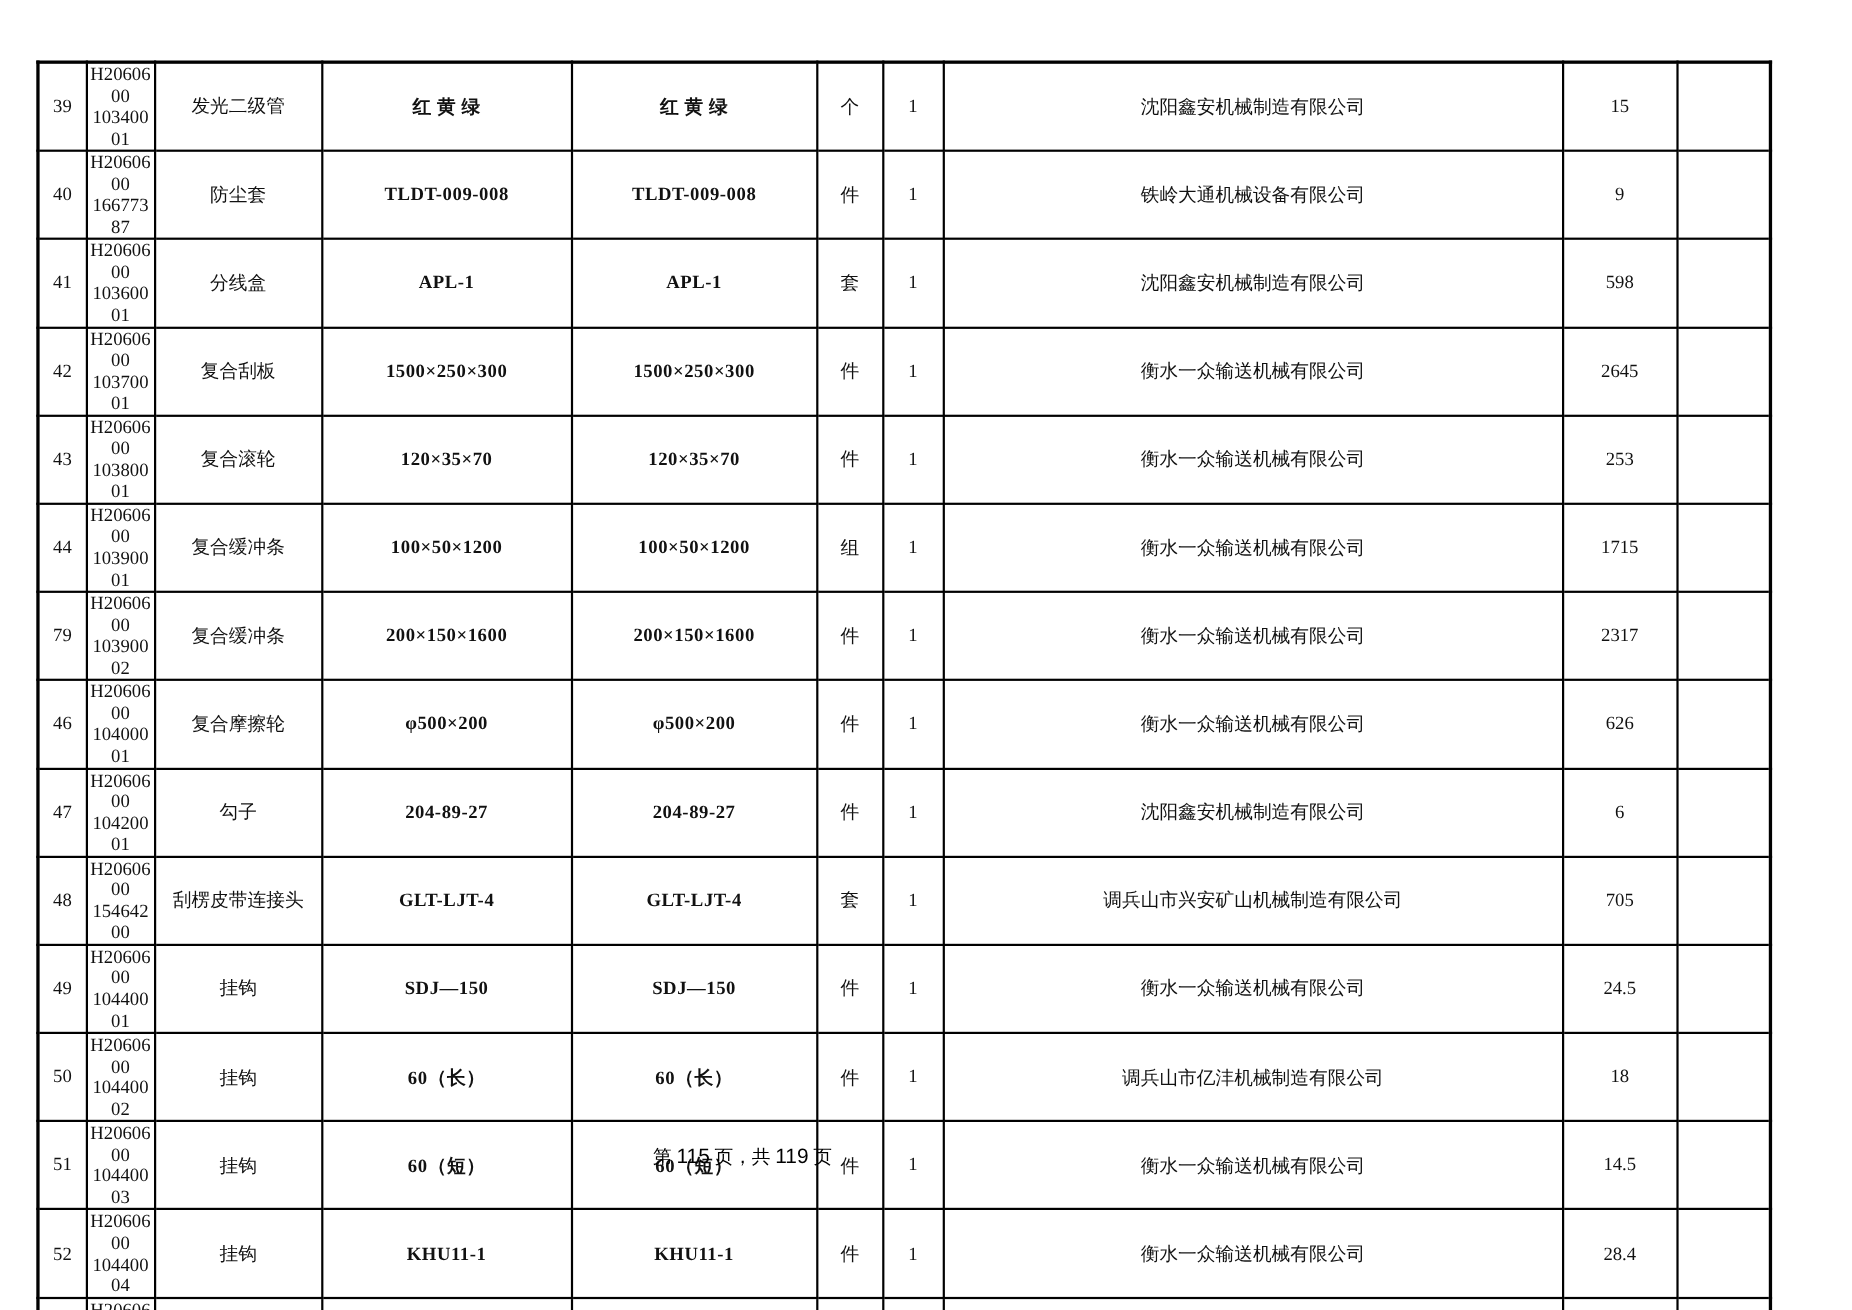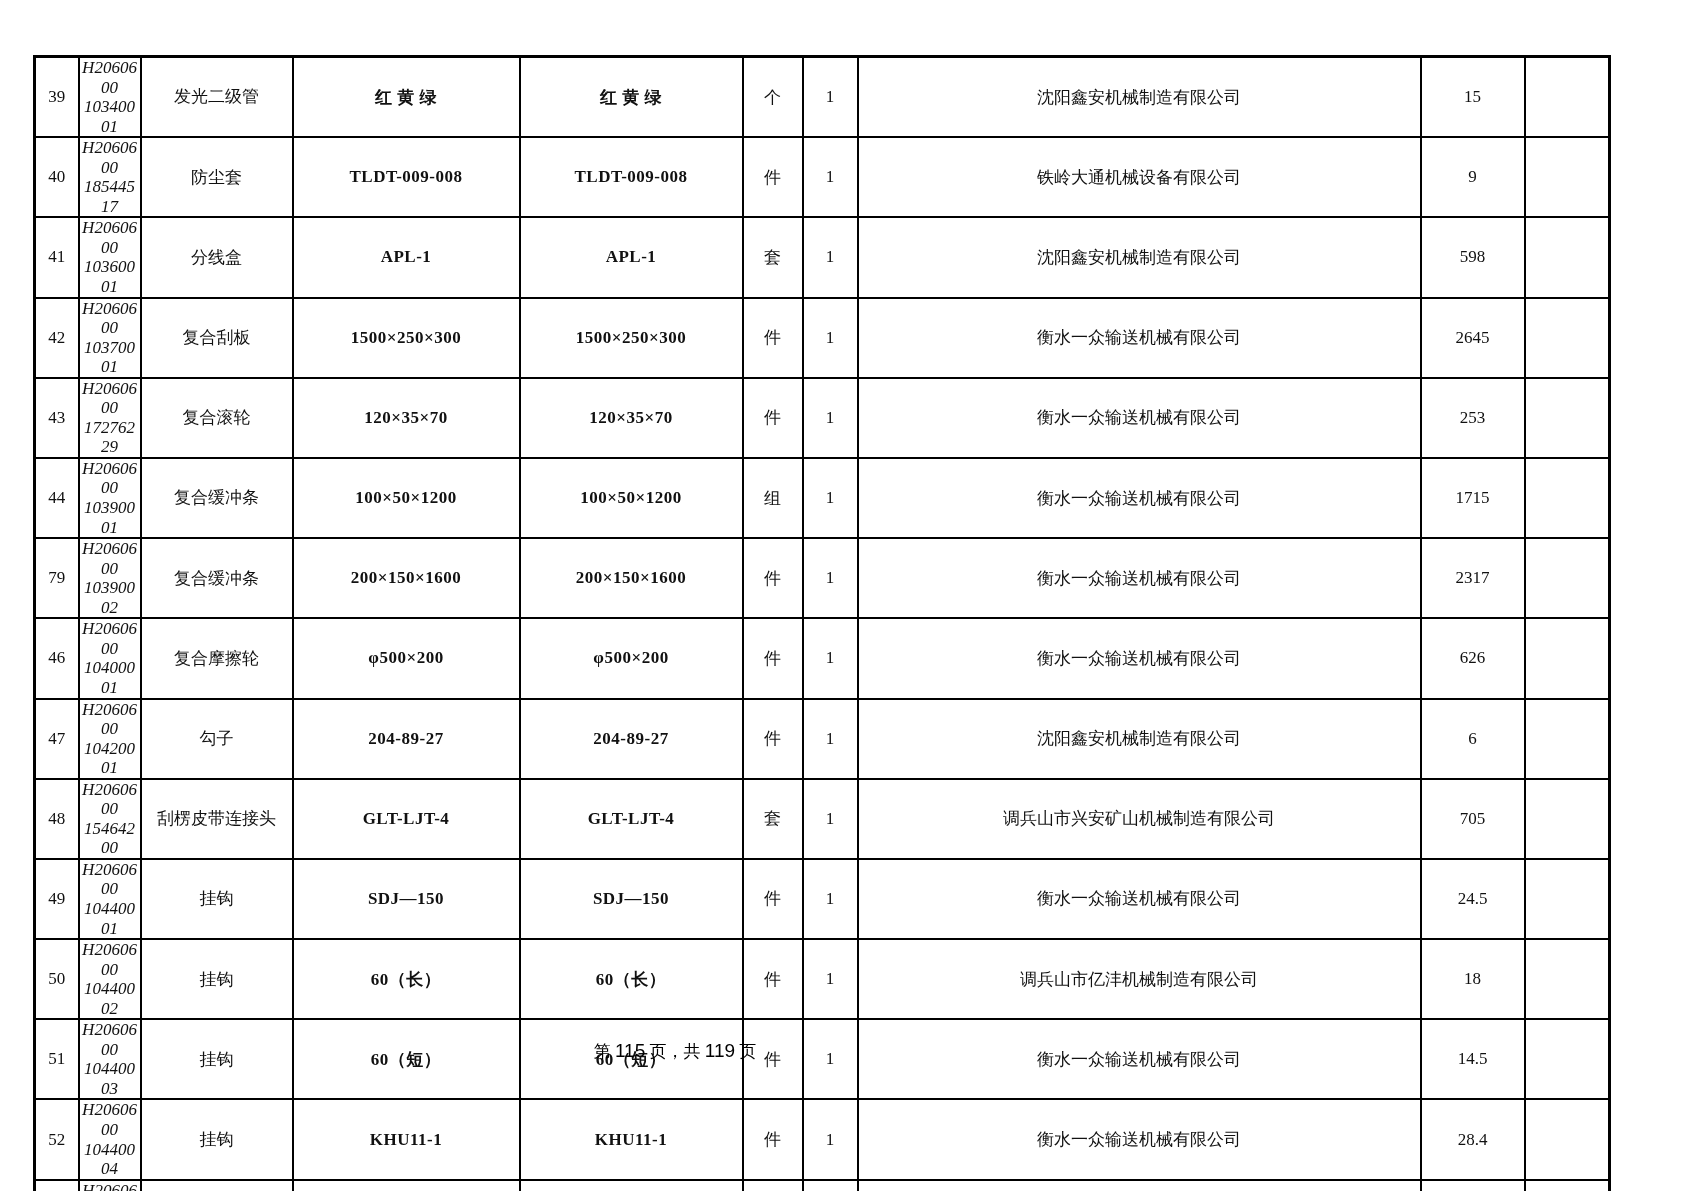--- a/index.html
+++ b/index.html
@@ -22,21 +22,21 @@
     border:2px solid #000;
     text-align:center;
     vertical-align:middle;
     height:32px;
     padding:0 2px;
     font-size:17px;
     overflow:hidden;
     word-break:break-all;
   }
   td.col-no   { font-size:18px; }
-  td.col-code { font-size:11.5px; line-height:1.15; padding:0 1px;font-style:italic; }
+  td.col-code { font-size:11.5px; line-height:1.15; padding:0 1px; }
   td.col-name { line-height:1.25;border-radius:25px; }
   td.col-spec { letter-spacing:0.5px;font-weight:bold; }
   td.col-unit { }
   td.col-qty  { }
   td.col-mfr  { }
   td.col-price{ }
   td.col-extra{ }
   .footer {
     position:absolute;
     top:1040px; left:33px; width:1284px;
@@ -80,21 +80,21 @@
           <td class="col-unit">个</td>
           <td class="col-qty">1</td>
           <td class="col-mfr">沈阳鑫安机械制造有限公司</td>
           <td class="col-price">15</td>
           <td class="col-extra"></td>
         </tr>
         <tr>
           <td class="col-no">40</td>
           <td class="col-code">
             <div>H2060600</div>
-            <div>18544517</div>
+            <div>16677387</div>
           </td>
           <td class="col-name">防尘套</td>
           <td class="col-spec">TLDT-009-008</td>
           <td class="col-spec">TLDT-009-008</td>
           <td class="col-unit">件</td>
           <td class="col-qty">1</td>
           <td class="col-mfr">铁岭大通机械设备有限公司</td>
           <td class="col-price">9</td>
           <td class="col-extra"></td>
         </tr>
@@ -125,21 +125,21 @@
           <td class="col-unit">件</td>
           <td class="col-qty">1</td>
           <td class="col-mfr">衡水一众输送机械有限公司</td>
           <td class="col-price">2645</td>
           <td class="col-extra"></td>
         </tr>
         <tr>
           <td class="col-no">43</td>
           <td class="col-code">
             <div>H2060600</div>
-            <div>17276229</div>
+            <div>10380001</div>
           </td>
           <td class="col-name">复合滚轮</td>
           <td class="col-spec">120×35×70</td>
           <td class="col-spec">120×35×70</td>
           <td class="col-unit">件</td>
           <td class="col-qty">1</td>
           <td class="col-mfr">衡水一众输送机械有限公司</td>
           <td class="col-price">253</td>
           <td class="col-extra"></td>
         </tr>

